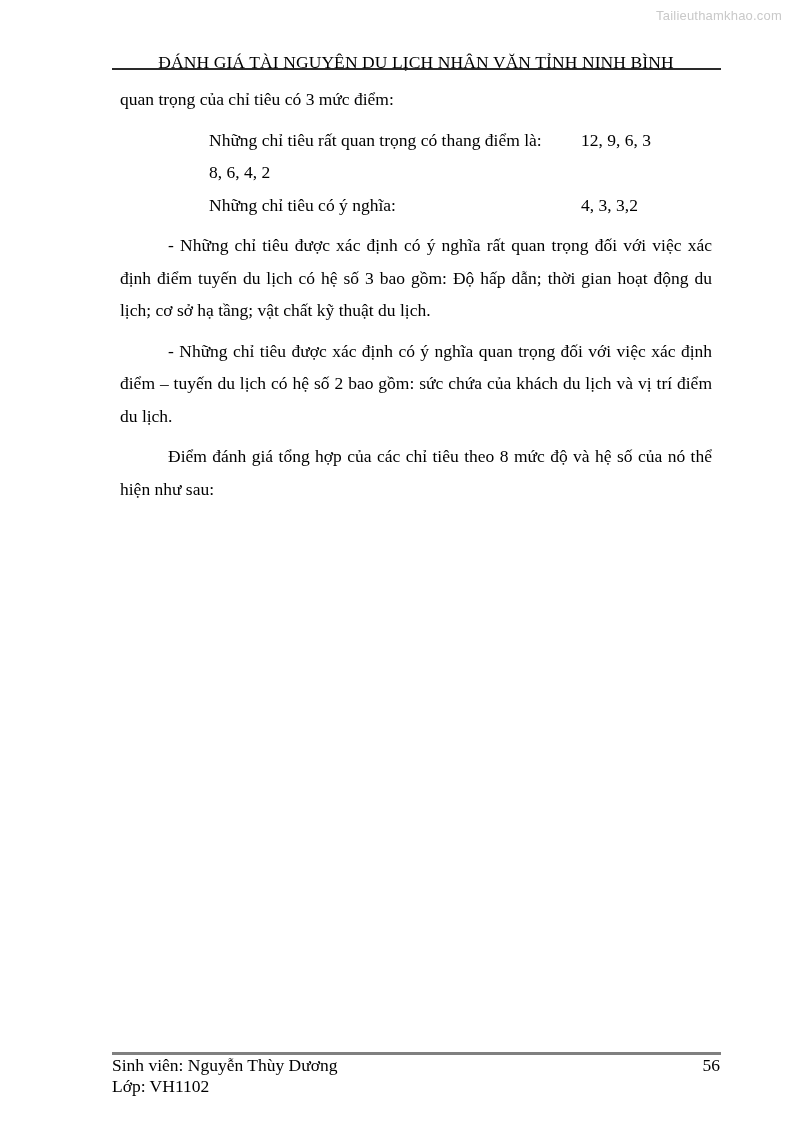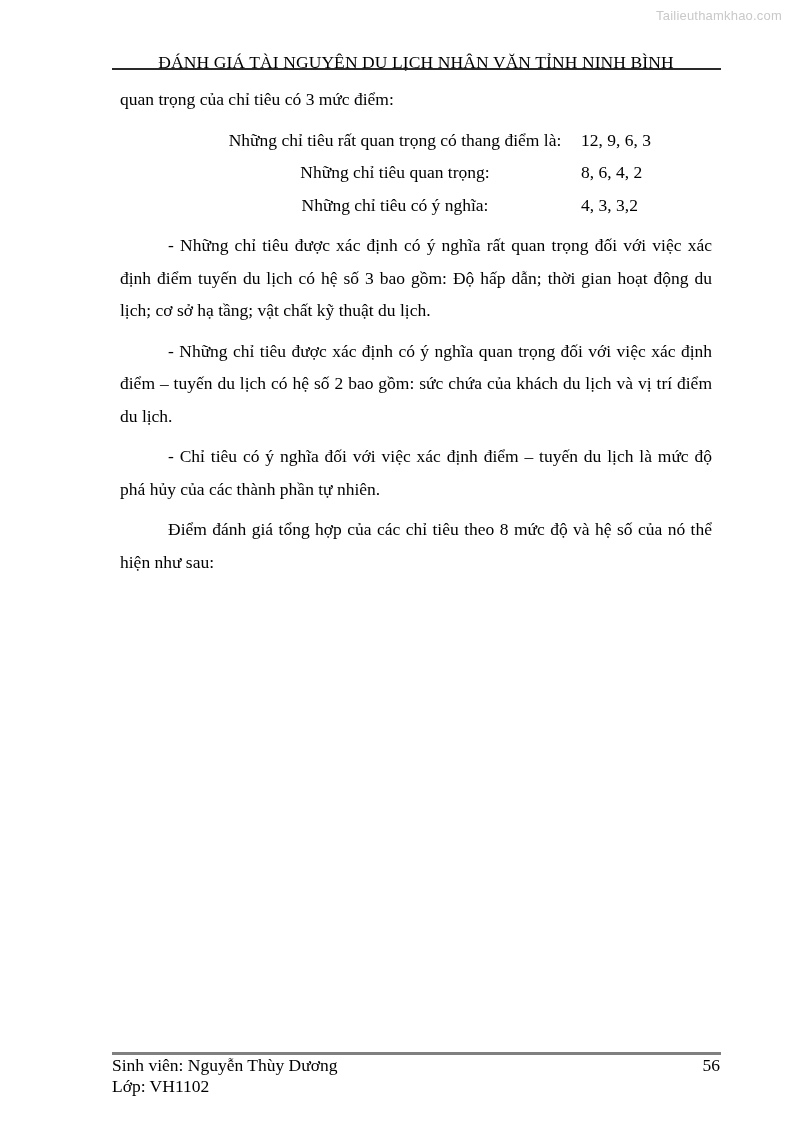--- a/index.html
+++ b/index.html
@@ -6,51 +6,49 @@
     body { width: 794px; height: 1123px; position: relative; overflow: hidden;
            font-family: "Liberation Serif", "DejaVu Serif", serif; color: #000; }
     .watermark { position: absolute; top: 8px; right: 12px; font-family: "Liberation Sans", "DejaVu Sans", sans-serif;
                  font-size: 13px; color: #c9c9c9; letter-spacing: 0.2px; text-align: right; }
     .header-title { position: absolute; left: 112px; width: 608px; top: 52px; text-align: center;
                     font-size: 17.5px; letter-spacing: 0.1px; white-space: nowrap; }
     .header-rule { position: absolute; left: 112px; width: 609px; top: 68px; height: 2px; background: #2a2a2a; }
     .body { position: absolute; left: 112px; width: 608px; top: 75px; font-size: 17.5px; line-height: 32.5px; }
     .body p { margin: 8px; text-align: justify; }
     .indent { text-indent: 48px; }
-    .scale-row { display: flex; padding-left: 97px; text-align: center; }
+    .scale-row { display: flex; padding-left: 97px; }
     .scale-row .label { width: 372px; }
     .footer-rule { position: absolute; left: 112px; width: 609px; top: 1052px; height: 3px; background: #808080; }
     .footer { position: absolute; left: 112px; width: 608px; top: 1055px; font-size: 17.5px; line-height: 21px; }
     .footer .row { display: flex; justify-content: space-between; gap: 16px; }
   </style>
 </head>
 <body>
 
 <div class="watermark">Tailieuthamkhao.com</div>
 
 <div class="header-title">ĐÁNH GIÁ TÀI NGUYÊN DU LỊCH NHÂN VĂN TỈNH  NINH BÌNH</div>
 <div class="header-rule"></div>
 
 <div class="body">
   <p>quan trọng của chỉ tiêu có 3 mức điểm:</p>
   <div class="scale-row">
     <span class="label">Những chỉ tiêu rất quan trọng có thang điểm là:</span>
     <span>12, 9, 6, 3</span>
   </div>
   <div class="scale-row">
-    <span class="label">Những chỉ tiêu quan trọng:</span>
     <span>8, 6, 4, 2</span>
   </div>
   <div class="scale-row">
     <span class="label">Những chỉ tiêu có ý nghĩa:</span>
     <span>4, 3, 3,2</span>
   </div>
   <p class="indent">- Những chỉ tiêu được xác định có ý nghĩa rất quan trọng đối với việc xác định điểm tuyến du lịch có hệ số 3 bao gồm: Độ hấp dẫn; thời gian hoạt động du lịch; cơ sở hạ tầng; vật chất kỹ thuật du lịch.</p>
   <p class="indent">- Những chỉ tiêu được xác định có ý nghĩa quan trọng đối với việc xác định điểm – tuyến du lịch có hệ số 2 bao gồm: sức chứa của khách du lịch và vị trí điểm du lịch.</p>
-  <p class="indent">- Chỉ tiêu có ý nghĩa đối với việc xác định điểm – tuyến du lịch là mức độ phá hủy của các thành phần tự nhiên.</p>
   <p class="indent">Điểm đánh giá tổng hợp của các chỉ tiêu theo 8 mức độ và hệ số của nó thể hiện như sau:</p>
 </div>
 
 <div class="footer-rule"></div>
 <div class="footer">
   <div class="row">
     <span>Sinh viên: Nguyễn Thùy Dương</span>
     <span>56</span>
   </div>
   <div class="row">

